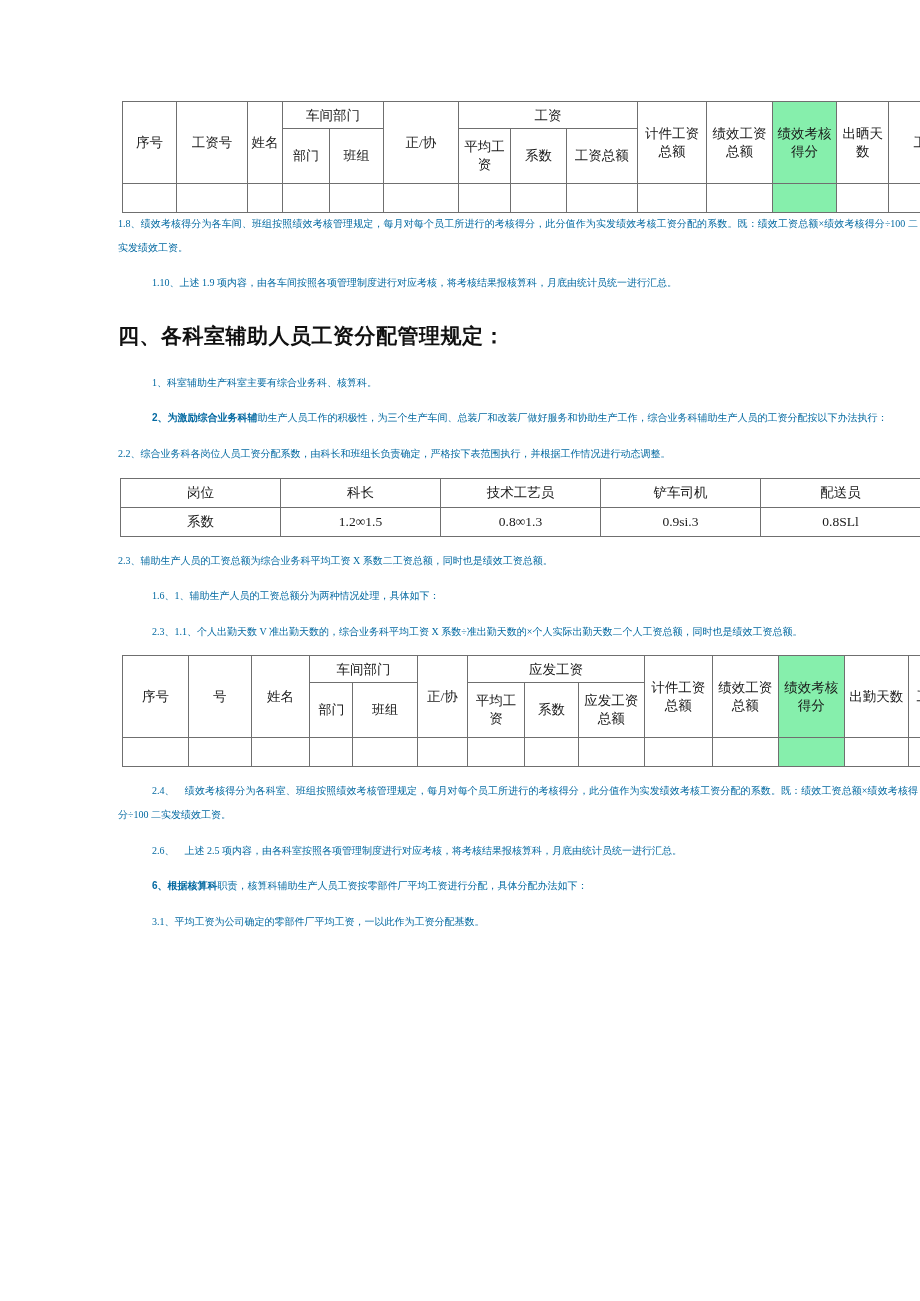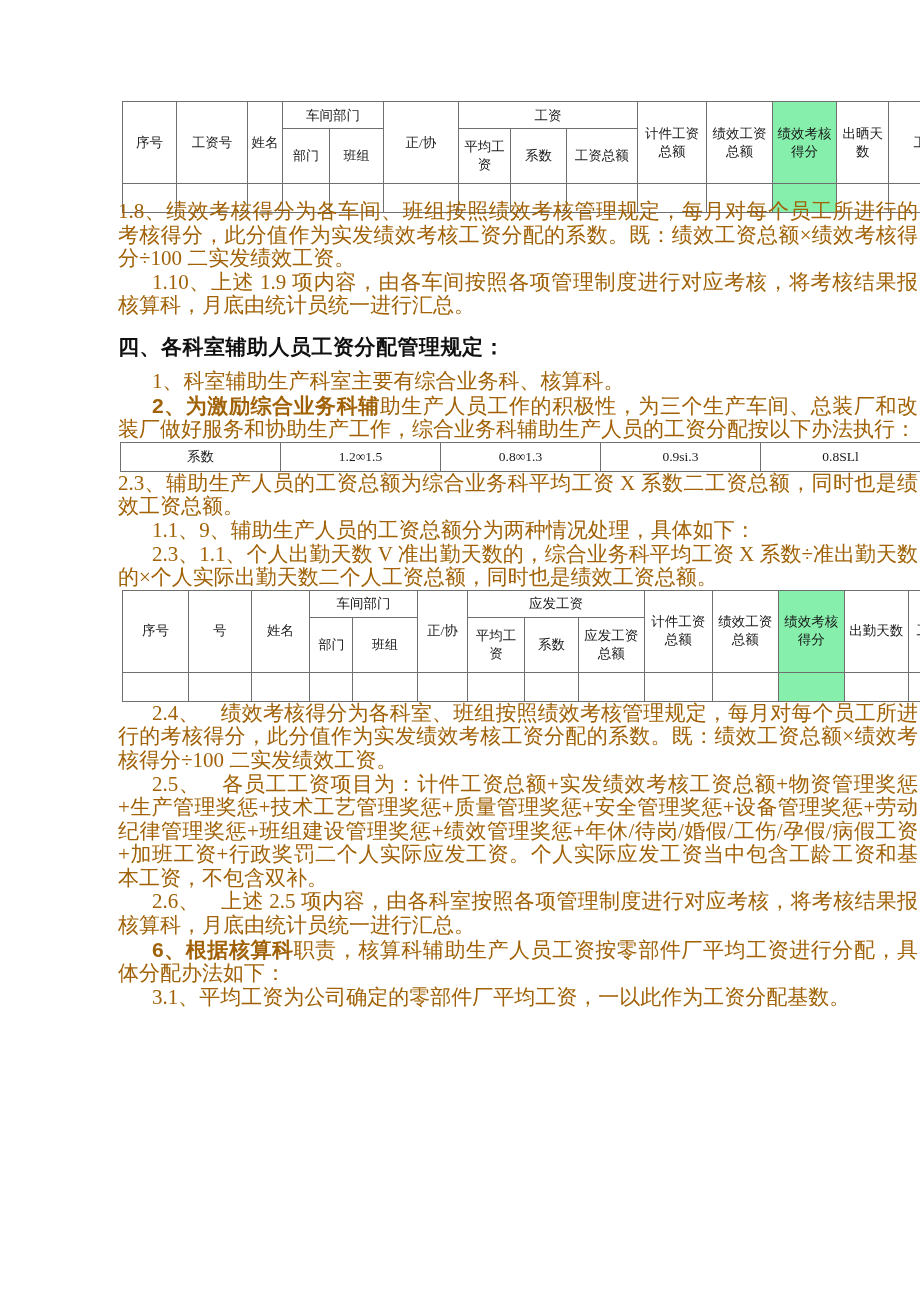--- a/index.html
+++ b/index.html
@@ -26,28 +26,28 @@
 
   .content {
     position: absolute;
     left: 0;
     top: 0;
     width: 920px;
   }
 
   
   .para {
-    font-size: 21px;
+    font-size: 10px;
     line-height: 23.6px;
-    margin: 0;
+    margin: 12px;
     padding: 0 0 0 0;
     text-align: justify;
     text-justify: inter-ideograph;
     letter-spacing: 0px;
-    color: #a16207;
+    color: #0369a1;
   }
   .block {
     margin-left: 118px;
     margin-right: 4px;
     width: 800px;
     box-sizing: border-box;
   }
   .ind0 { text-indent: 0; }
   .ind2 { text-indent: 34px; }
 
@@ -189,44 +189,52 @@
 
     <div class="spacer-md"></div>
     <h2 class="heading">四、各科室辅助人员工资分配管理规定：</h2>
     <div class="spacer-sm"></div>
 
     <p class="para block ind2">1、科室辅助生产科室主要有综合业务科、核算科。</p>
 
     <p class="para block ind2"><span class="sans-bold">2、为激励综合业务科辅</span><span>助生产人员工作的积极性，为三个生产车间、总装厂和改装厂做好服务和协助生产工作，综合业务科辅助生产人员的工资分配按以下办法执行：</span></p>
 
 
+    <p class="para block ind0">2.2、综合业务科各岗位人员工资分配系数，由科长和班组长负责确定，严格按下表范围执行，并根据工作情况进行动态调整。</p>
 
     <div class="table-coef-wrap">
       <table class="doc-table" style="width:800px">
         <colgroup>
           <col style="width:160px">
           <col style="width:160px">
           <col style="width:160px">
           <col style="width:160px">
           <col style="width:160px">
         </colgroup>
         <tbody>
+          <tr>
+            <td style="height:26px">岗位</td>
+            <td>科长</td>
+            <td>技术工艺员</td>
+            <td>铲车司机</td>
+            <td>配送员</td>
+          </tr>
           <tr>
             <td style="height:26px">系数</td>
             <td>1.2∞1.5</td>
             <td>0.8∞1.3</td>
             <td>0.9si.3</td>
             <td>0.8SLl</td>
           </tr>
         </tbody>
       </table>
     </div>
 
     <p class="para block ind0">2.3、辅助生产人员的工资总额为综合业务科平均工资 X 系数二工资总额，同时也是绩效工资总额。</p>
-    <p class="para block ind2">1.1、9、辅助生产人员的工资总额分为两种情况处理，具体如下：</p>
+    <p class="para block ind2">1.6、1、辅助生产人员的工资总额分为两种情况处理，具体如下：</p>
     <p class="para block ind2">2.3、1.1、个人出勤天数 V 准出勤天数的，综合业务科平均工资 X 系数÷准出勤天数的×个人实际出勤天数二个人工资总额，同时也是绩效工资总额。</p>
 
     <div class="table2-wrap">
       <table class="doc-table">
         <colgroup>
           <col style="width:72px">
           <col style="width:68px">
           <col style="width:64px">
           <col style="width:46px">
           <col style="width:70px">
@@ -275,21 +283,20 @@
             <td class="blank"></td>
             <td class="blank hl"></td>
             <td class="blank"></td>
             <td class="blank"></td>
           </tr>
         </tbody>
       </table>
     </div>
 
     <p class="para block ind2">2.4、　绩效考核得分为各科室、班组按照绩效考核管理规定，每月对每个员工所进行的考核得分，此分值作为实发绩效考核工资分配的系数。既：绩效工资总额×绩效考核得分÷100 二实发绩效工资。</p>
-    <p class="para block ind2">2.5、　各员工工资项目为：计件工资总额+实发绩效考核工资总额+物资管理奖惩+生产管理奖惩+技术工艺管理奖惩+质量管理奖惩+安全管理奖惩+设备管理奖惩+劳动纪律管理奖惩+班组建设管理奖惩+绩效管理奖惩+年休/待岗/婚假/工伤/孕假/病假工资+加班工资+行政奖罚二个人实际应发工资。个人实际应发工资当中包含工龄工资和基本工资，不包含双补。</p>
     <p class="para block ind2">2.6、　上述 2.5 项内容，由各科室按照各项管理制度进行对应考核，将考核结果报核算科，月底由统计员统一进行汇总。</p>
 
     <p class="para block ind2"><span class="sans-bold">6、根据核算科</span><span>职责，核算科辅助生产人员工资按零部件厂平均工资进行分配，具体分配办法如下：</span></p>
 
     <p class="para block ind2">3.1、平均工资为公司确定的零部件厂平均工资，一以此作为工资分配基数。</p>
 
   </div>
 </div>
 
 </body></html>

